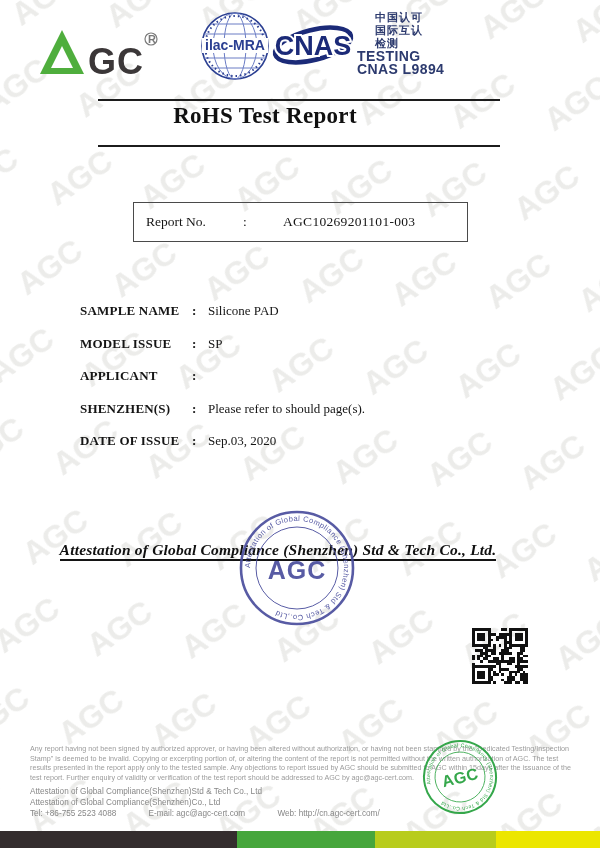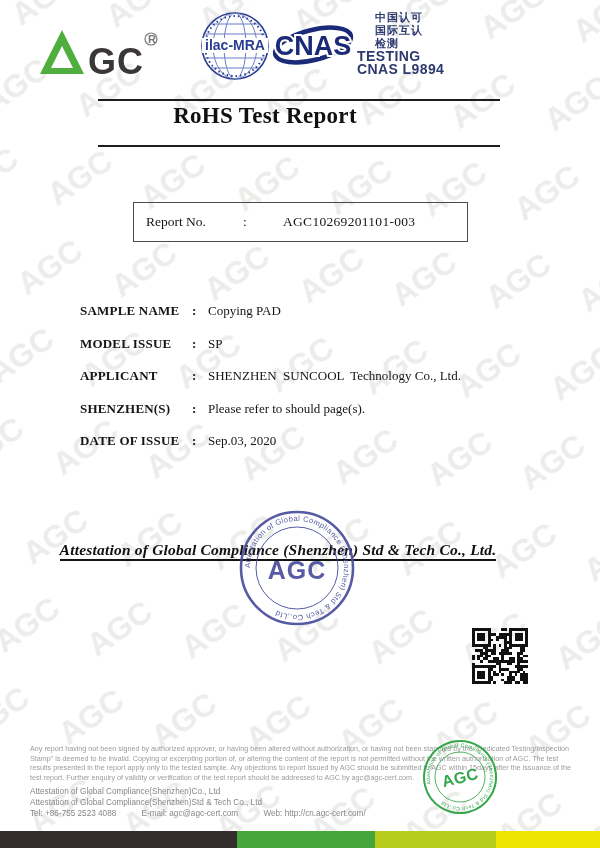--- a/index.html
+++ b/index.html
@@ -55,21 +55,21 @@
   .center-text-blue { font:bold 25px "Liberation Sans", sans-serif; fill:#4a4e9d; letter-spacing:1px; }
   .ring-text-green { font:5.2px "Liberation Sans", sans-serif; fill:#2ba342; letter-spacing:.3px; }
   .center-text-green { font:bold 16px "Liberation Sans", sans-serif; fill:#2ba342; letter-spacing:.5px; }
 
   .qr-box { left:472px; top:628px; width:56px; height:56px; }
 
   .disclaimer { left:30px; top:744px; width:548px; font-family:"Liberation Sans", sans-serif;
     font-size:7.2px; line-height:9.5px; color:#9b9b9b; }
   .footer-co { left:30px; top:786px; font-family:"Liberation Sans", sans-serif;
     font-size:8.2px; line-height:11px; color:#878787; }
-  .footer-contact span { margin-right:23px; }
+  .footer-contact span { margin-right:30px; }
 
   .bottom-bar { left:0; bottom:0; width:600px; height:17px; display:flex; }
   .bottom-bar span { display:block; height:100%; }
 </style>
 </head>
 <body>
 
 <div class="page">
 
   <svg class="abs wm-layer" width="600" height="848">
@@ -129,31 +129,30 @@
   <div class="abs above report-box">
     <span class="rb-label">Report No.</span>
     <span class="rb-colon">:</span>
     <span class="rb-value">AGC10269201101-003</span>
   </div>
 
   <div class="abs above fields">
     <div class="frow">
       <span class="flabel">SAMPLE NAME</span>
       <span class="fcolon">:</span>
-      <span class="fvalue">Copying PAD</span>
+      <span class="fvalue">Silicone PAD</span>
     </div>
     <div class="frow">
       <span class="flabel">MODEL ISSUE</span>
       <span class="fcolon">:</span>
       <span class="fvalue">SP</span>
     </div>
     <div class="frow">
       <span class="flabel">APPLICANT</span>
       <span class="fcolon">:</span>
-      <span class="fvalue">SHENZHEN  SUNCOOL  Technology Co., Ltd.</span>
     </div>
     <div class="frow">
       <span class="flabel">SHENZHEN(S)</span>
       <span class="fcolon">:</span>
       <span class="fvalue">Please refer to should page(s).</span>
     </div>
     <div class="frow">
       <span class="flabel">DATE OF ISSUE</span>
       <span class="fcolon">:</span>
       <span class="fvalue">Sep.03, 2020</span>
@@ -418,22 +417,22 @@
         <rect x="14" y="20" width="1" height="1"></rect>
         <rect x="16" y="20" width="1" height="1"></rect>
         <rect x="17" y="20" width="1" height="1"></rect>
         <rect x="19" y="20" width="1" height="1"></rect>
         <rect x="20" y="20" width="1" height="1"></rect>
       </svg></div>
 
   <div class="abs above disclaimer">Any report having not been signed by authorized approver, or having been altered without authorization, or having not been stamped by the "Dedicated Testing/Inspection Stamp" is deemed to be invalid. Copying or excerpting portion of, or altering the content of the report is not permitted without the written authorization of AGC. The test results presented in the report apply only to the tested sample. Any objections to report issued by AGC should be submitted to AGC within 15days after the issuance of the test report. Further enquiry of validity or verification of the test report should be addressed to AGC by agc@agc-cert.com.</div>
 
   <div class="abs above footer-co">
+    <div>Attestation of Global Compliance(Shenzhen)Std &amp; Tech Co., Ltd</div>
     <div>Attestation of Global Compliance(Shenzhen)Co., Ltd</div>
-    <div>Attestation of Global Compliance(Shenzhen)Std &amp; Tech Co., Ltd</div>
     <div class="footer-contact">
       <span>Tel: +86-755 2523 4088</span>
       <span>E-mail: agc@agc-cert.com</span>
       <span>Web: http://cn.agc-cert.com/</span>
     </div>
   </div>
 
   <svg class="abs above stamp-green" width="80" height="80" viewBox="0 0 80 80">
     <defs>
       <path id="greenring" d="M 10,40 A 30,30 0 1 1 70,40 A 30,30 0 1 1 10,40" fill="none"></path>

